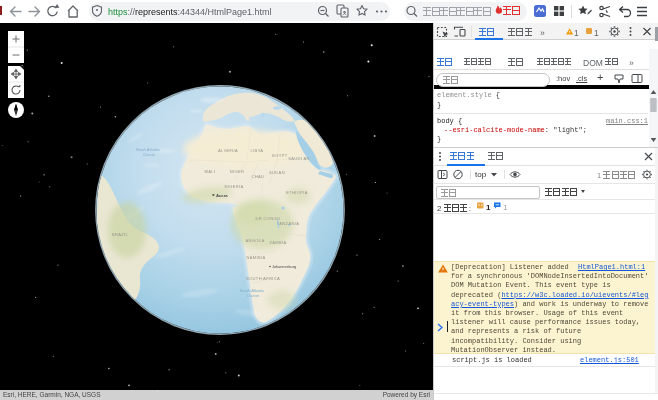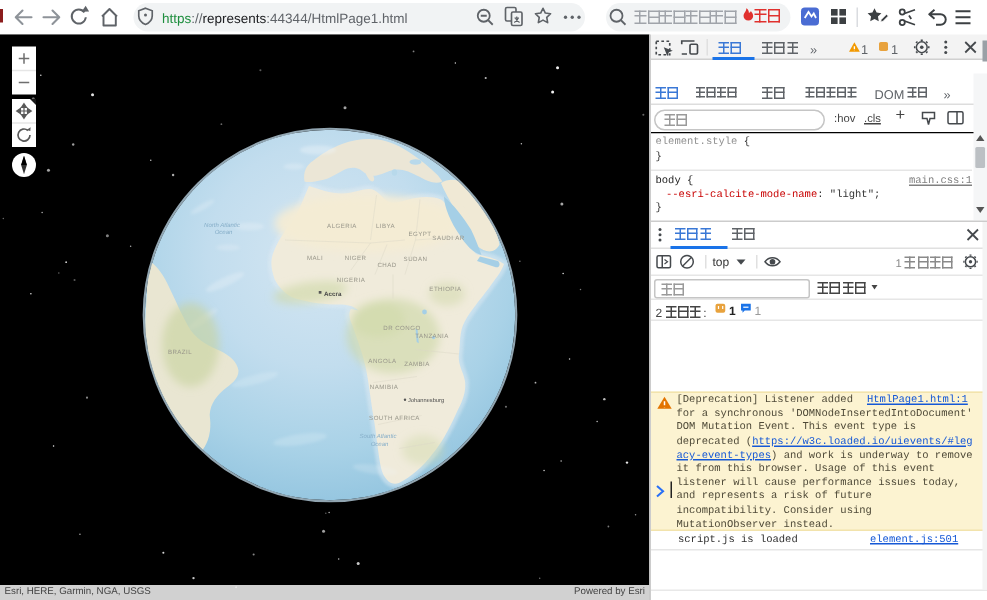--- a/index.html
+++ b/index.html
@@ -19,21 +19,21 @@
 #attr .l{position:absolute;left:3px;top:0;}
 #attr .r{position:absolute;right:3px;top:0;}
 .mapbtn{position:absolute;background:#fff;box-shadow:0 1px 2px rgba(0,0,0,.3);}
 
 #devtools{position:absolute;left:433px;top:23px;width:225px;height:377px;background:#fff;
  border-left:1px solid #ccc;box-sizing:border-box;font-size:8px;color:#333;}
 #dt-tabbar{position:absolute;left:0;top:0;width:224px;height:17px;background:#f3f3f3;border-bottom:1px solid #d0d0d0;box-sizing:border-box;}
 .dtab{position:absolute;top:5px;font-size:8.5px;color:#5f6368;}
 #crumbs{position:absolute;left:0;top:17px;width:188px;height:15px;background:#fff;margin-top:33px;}
 #styletabs{position:absolute;left:0;top:32px;width:224px;height:15px;background:#fff;border-bottom:1px solid #ddd;box-sizing:border-box;}
-#stylefilter{position:absolute;left:0;top:47px;width:224px;height:19px;background:#fff;border-bottom:1px solid #000000;box-sizing:border-box;}
+#stylefilter{position:absolute;left:0;top:47px;width:224px;height:19px;background:#fff;border-bottom:4px solid #000000;box-sizing:border-box;}
 #stylebody{position:absolute;left:0;top:66px;width:224px;height:58px;background:#fff;font-family:"Liberation Mono",monospace;font-size:7px;}
 #console{position:absolute;left:0;top:124px;width:224px;height:253px;background:#fff;border-top:1px solid #ccc;box-sizing:border-box;}
 .mono{font-family:"Liberation Mono",monospace;margin-top:47px;}
 .link{color:#1558d6;text-decoration:underline;}
 .graylink{color:#808080;text-decoration:underline;}
 
 .c{display:inline-block;width:7px;height:7.5px;margin-right:1.4px;position:relative;vertical-align:top;}
 .c::before{content:"";position:absolute;left:0;right:0;top:0;bottom:0;
  background:
   linear-gradient(currentColor,currentColor) 0 0/100% 1px no-repeat,

